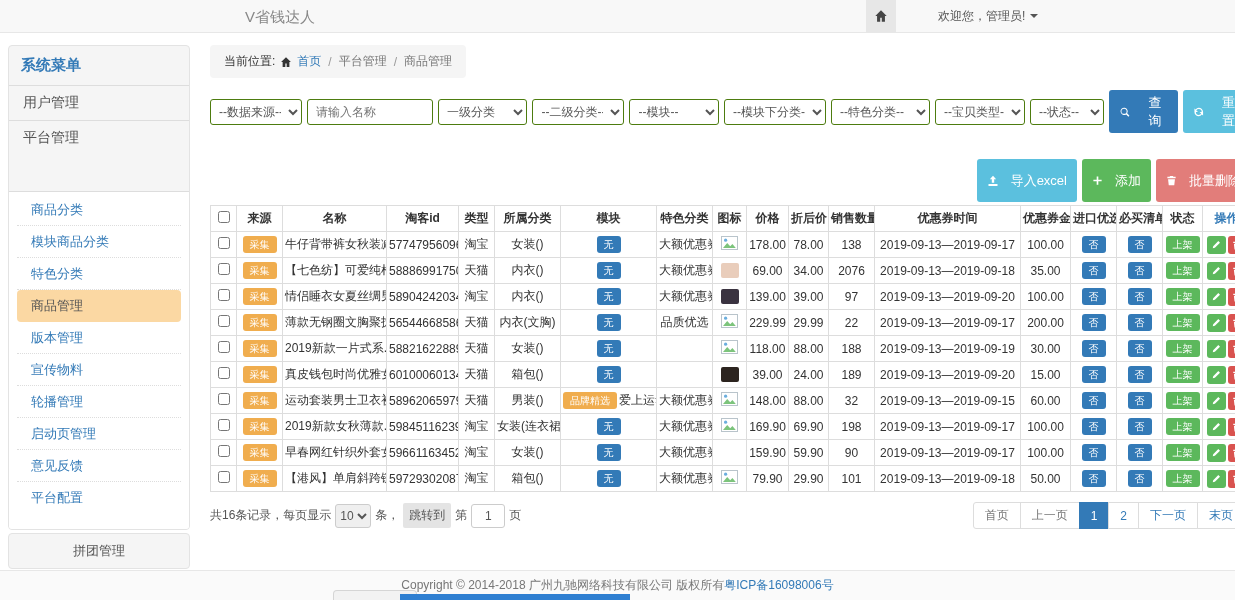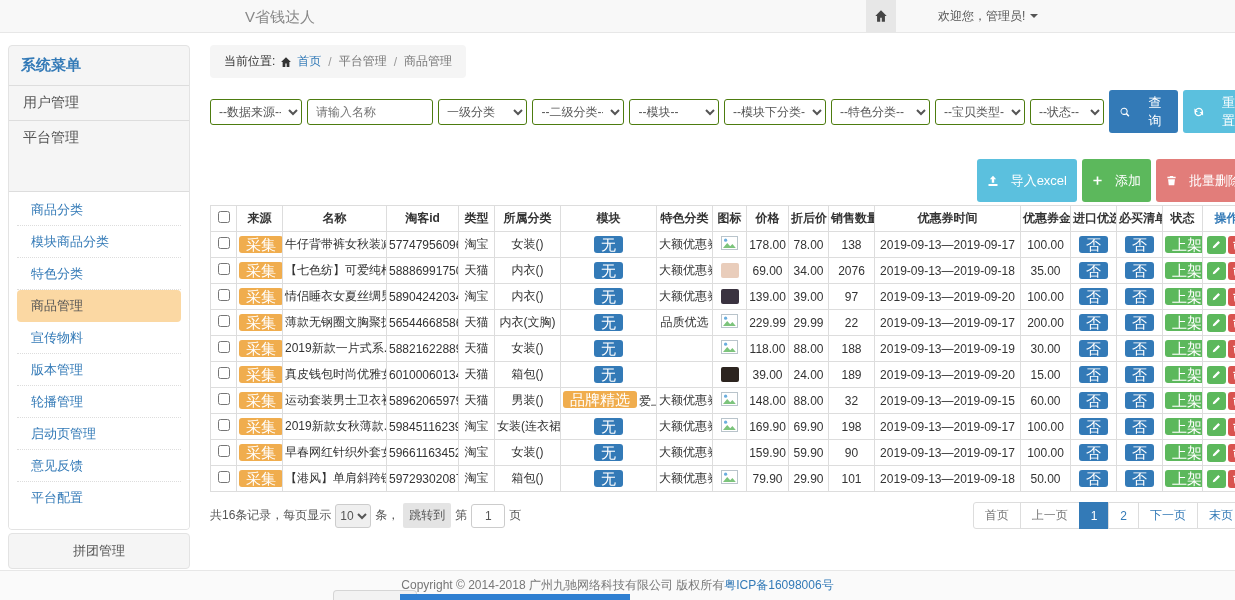--- a/index.html
+++ b/index.html
@@ -56,21 +56,21 @@
 
   
   .actions-row { margin-top:26px; display:flex; justify-content:flex-end; gap:5px; }
 
   
   table.grid { width:100%; border-collapse:collapse; margin-top:3px; table-layout:fixed; }
   table.grid th, table.grid td { border:1px solid #ddd; text-align:center; padding:3px 2px;
     font-size:12px; height:26px; overflow:hidden; white-space:nowrap; }
   table.grid th { font-weight:bold; color:#333; background:#fff; }
   table.grid th.op-head { color:#337ab7; }
-  .badge { display:inline-block; color:#fff; font-size:15px; border-radius:3px; padding:2px 7px; line-height:13px; }
+  .badge { display:inline-block; color:#fff; font-size:10px; border-radius:3px; padding:2px 7px; line-height:13px; }
   .badge-orange { background:#f0ad4e; }
   .badge-blue { background:#337ab7; cursor:pointer; }
   .badge-green { background:#5cb85c; cursor:pointer; }
   .thumb { display:inline-block; width:18px; height:15px; border-radius:2px; vertical-align:middle; }
   .mini-btn { display:inline-flex; align-items:center; justify-content:center; width:19px; height:18px;
     border:none; border-radius:3px; cursor:pointer; padding:0; margin:0 1px; }
   .mini-edit { background:#5cb85c; }
   .mini-del { background:#d9534f; }
   .module-text { margin-left:2px; color:#333; }
 
@@ -123,22 +123,22 @@
   <div class="sidebar">
     <div class="side-panel">
       <div class="side-title">系统菜单</div>
       <div class="side-group">用户管理</div>
       <div class="side-group">平台管理</div>
       <div class="submenu" id="submenu">
           <div class="sub-item">商品分类</div>
           <div class="sub-item">模块商品分类</div>
           <div class="sub-item">特色分类</div>
           <div class="sub-item active">商品管理</div>
+          <div class="sub-item">版本管理</div>
           <div class="sub-item">宣传物料</div>
-          <div class="sub-item">版本管理</div>
           <div class="sub-item">轮播管理</div>
           <div class="sub-item">启动页管理</div>
           <div class="sub-item">意见反馈</div>
           <div class="sub-item">平台配置</div>
         </div>
     </div>
     <div id="bottom-groups">
         <div class="side-group-solo">拼团管理</div>
         <div class="side-group-solo">省惠快报</div>
         <div class="side-group-solo">消息管理</div>

